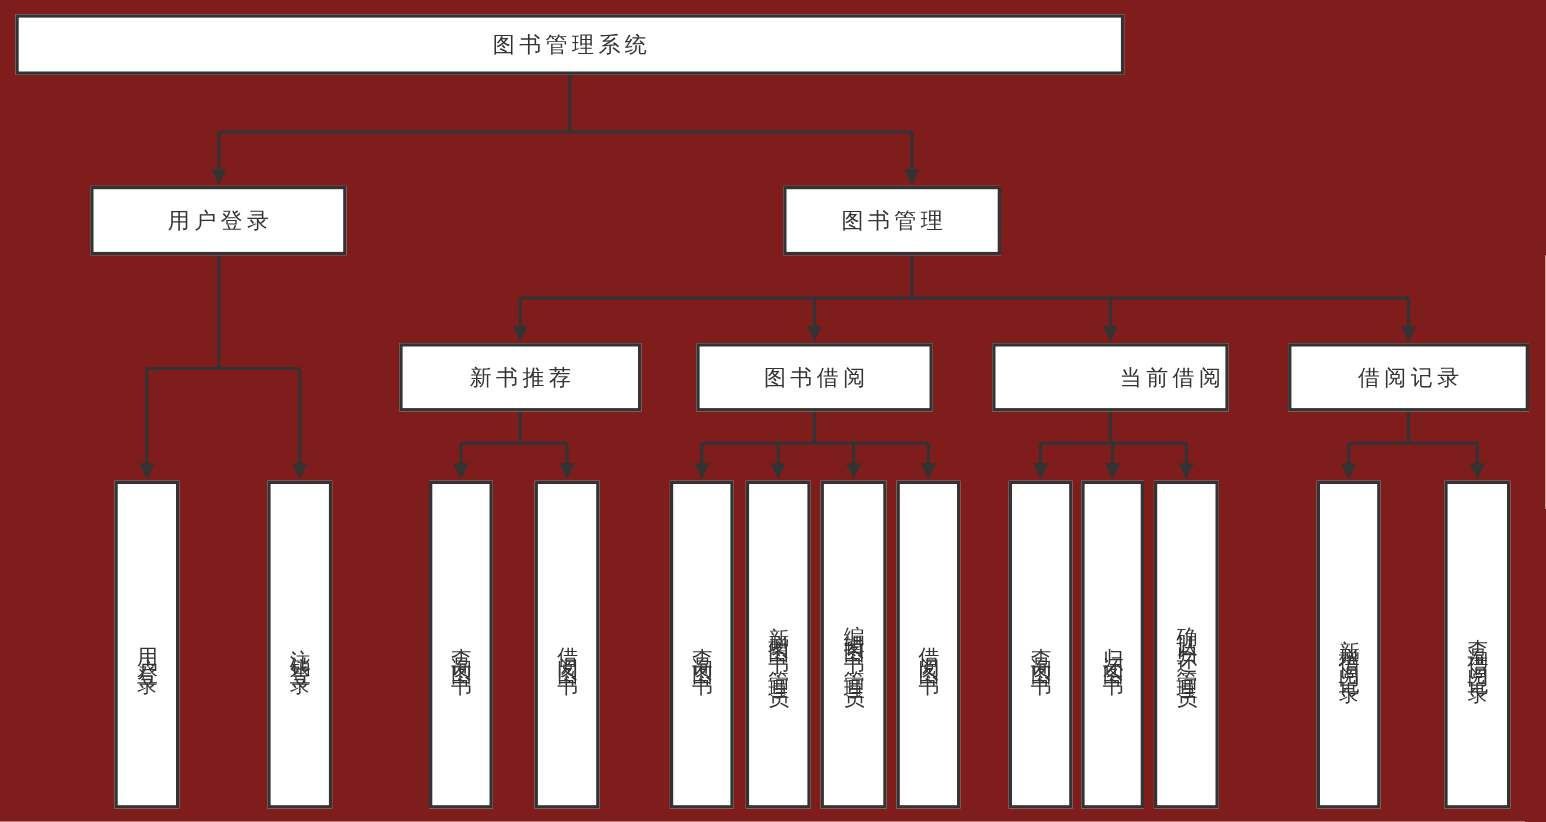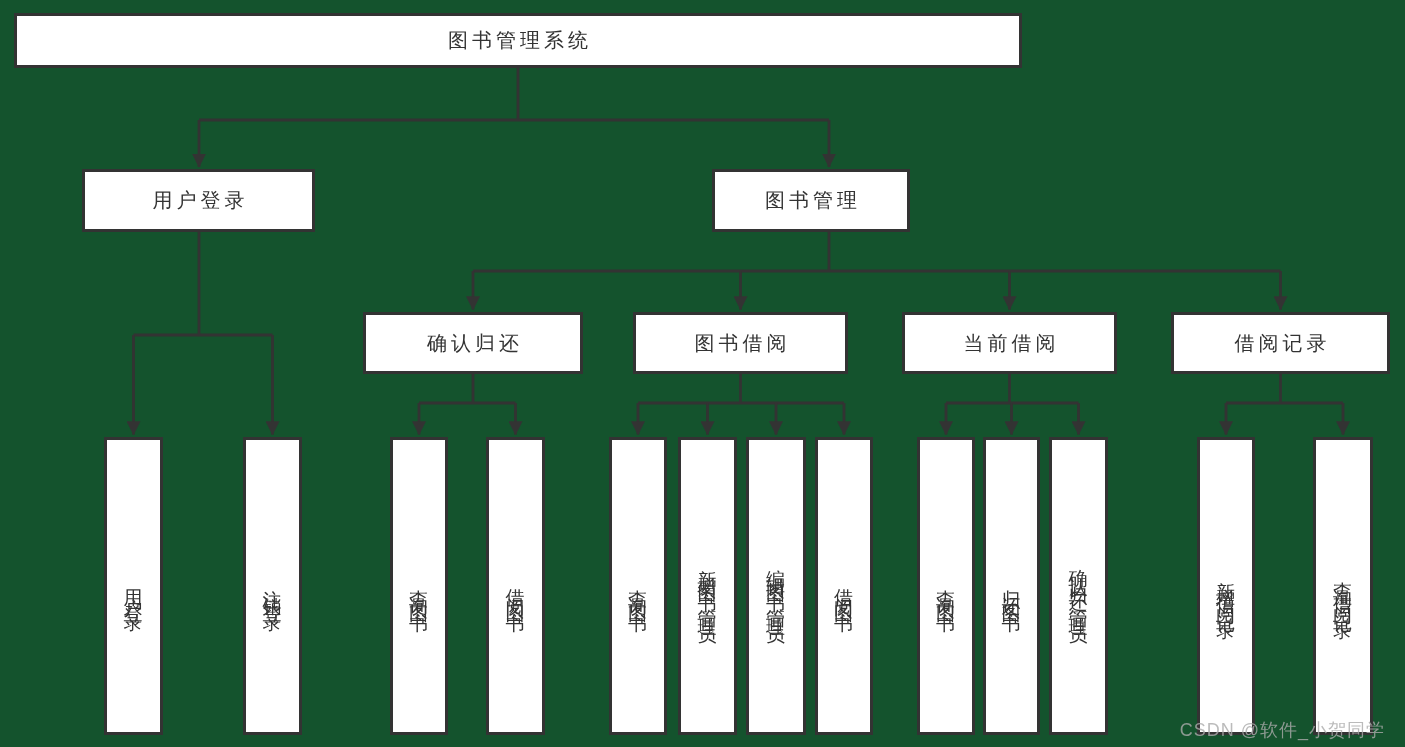--- a/index.html
+++ b/index.html
@@ -1,20 +1,20 @@
 <!DOCTYPE html>
 <html><head>
 <meta charset="utf-8">
 <style>
   html, body { margin: 0; padding: 0; background: #ffffff; }
   .canvas {
     position: relative;
     width: 1405px;
     height: 747px;
-    background: #14532d;
+    background: #7f1d1d;
     overflow: hidden;
     font-family: "Liberation Sans", sans-serif;
   }
   .connectors {
     position: absolute;
     left: 0; top: 0;
     width: 1405px; height: 747px;
     z-index: 1;
   }
   .node {
@@ -110,26 +110,26 @@
   </div>
 
   <div class="node" style="left:82px; top:169px; width:233px; height:63px;">
     <span class="h-label">用户登录</span>
   </div>
   <div class="node" style="left:712px; top:169px; width:198px; height:63px;">
     <span class="h-label">图书管理</span>
   </div>
 
   <div class="node" style="left:363px; top:312px; width:220px; height:62px;">
-    <span class="h-label">确认归还</span>
+    <span class="h-label">新书推荐</span>
   </div>
   <div class="node" style="left:633px; top:312px; width:215px; height:62px;font-family:Liberation Serif, serif;">
     <span class="h-label">图书借阅</span>
   </div>
-  <div class="node" style="left:902px; top:312px; width:215px; height:62px;">
+  <div class="node" style="left:902px; top:312px; width:215px; height:62px;justify-content:flex-end;">
     <span class="h-label">当前借阅</span>
   </div>
   <div class="node" style="left:1171px; top:312px; width:219px; height:62px;">
     <span class="h-label">借阅记录</span>
   </div>
 
   <div class="node leaf" style="left:104px; width:59px;">
     <span class="v-label">用户登录</span>
   </div>
   <div class="node leaf" style="left:243px; width:59px;">
@@ -166,14 +166,13 @@
     <span class="v-label">确认归还（管理员）</span>
   </div>
 
   <div class="node leaf" style="left:1197px; width:58px;">
     <span class="v-label">新增借阅记录</span>
   </div>
   <div class="node leaf" style="left:1313px; width:60px;">
     <span class="v-label">查询借阅记录</span>
   </div>
 
-  <div class="watermark">CSDN @软件_小贺同学</div>
 </div>
 
 </body></html>

